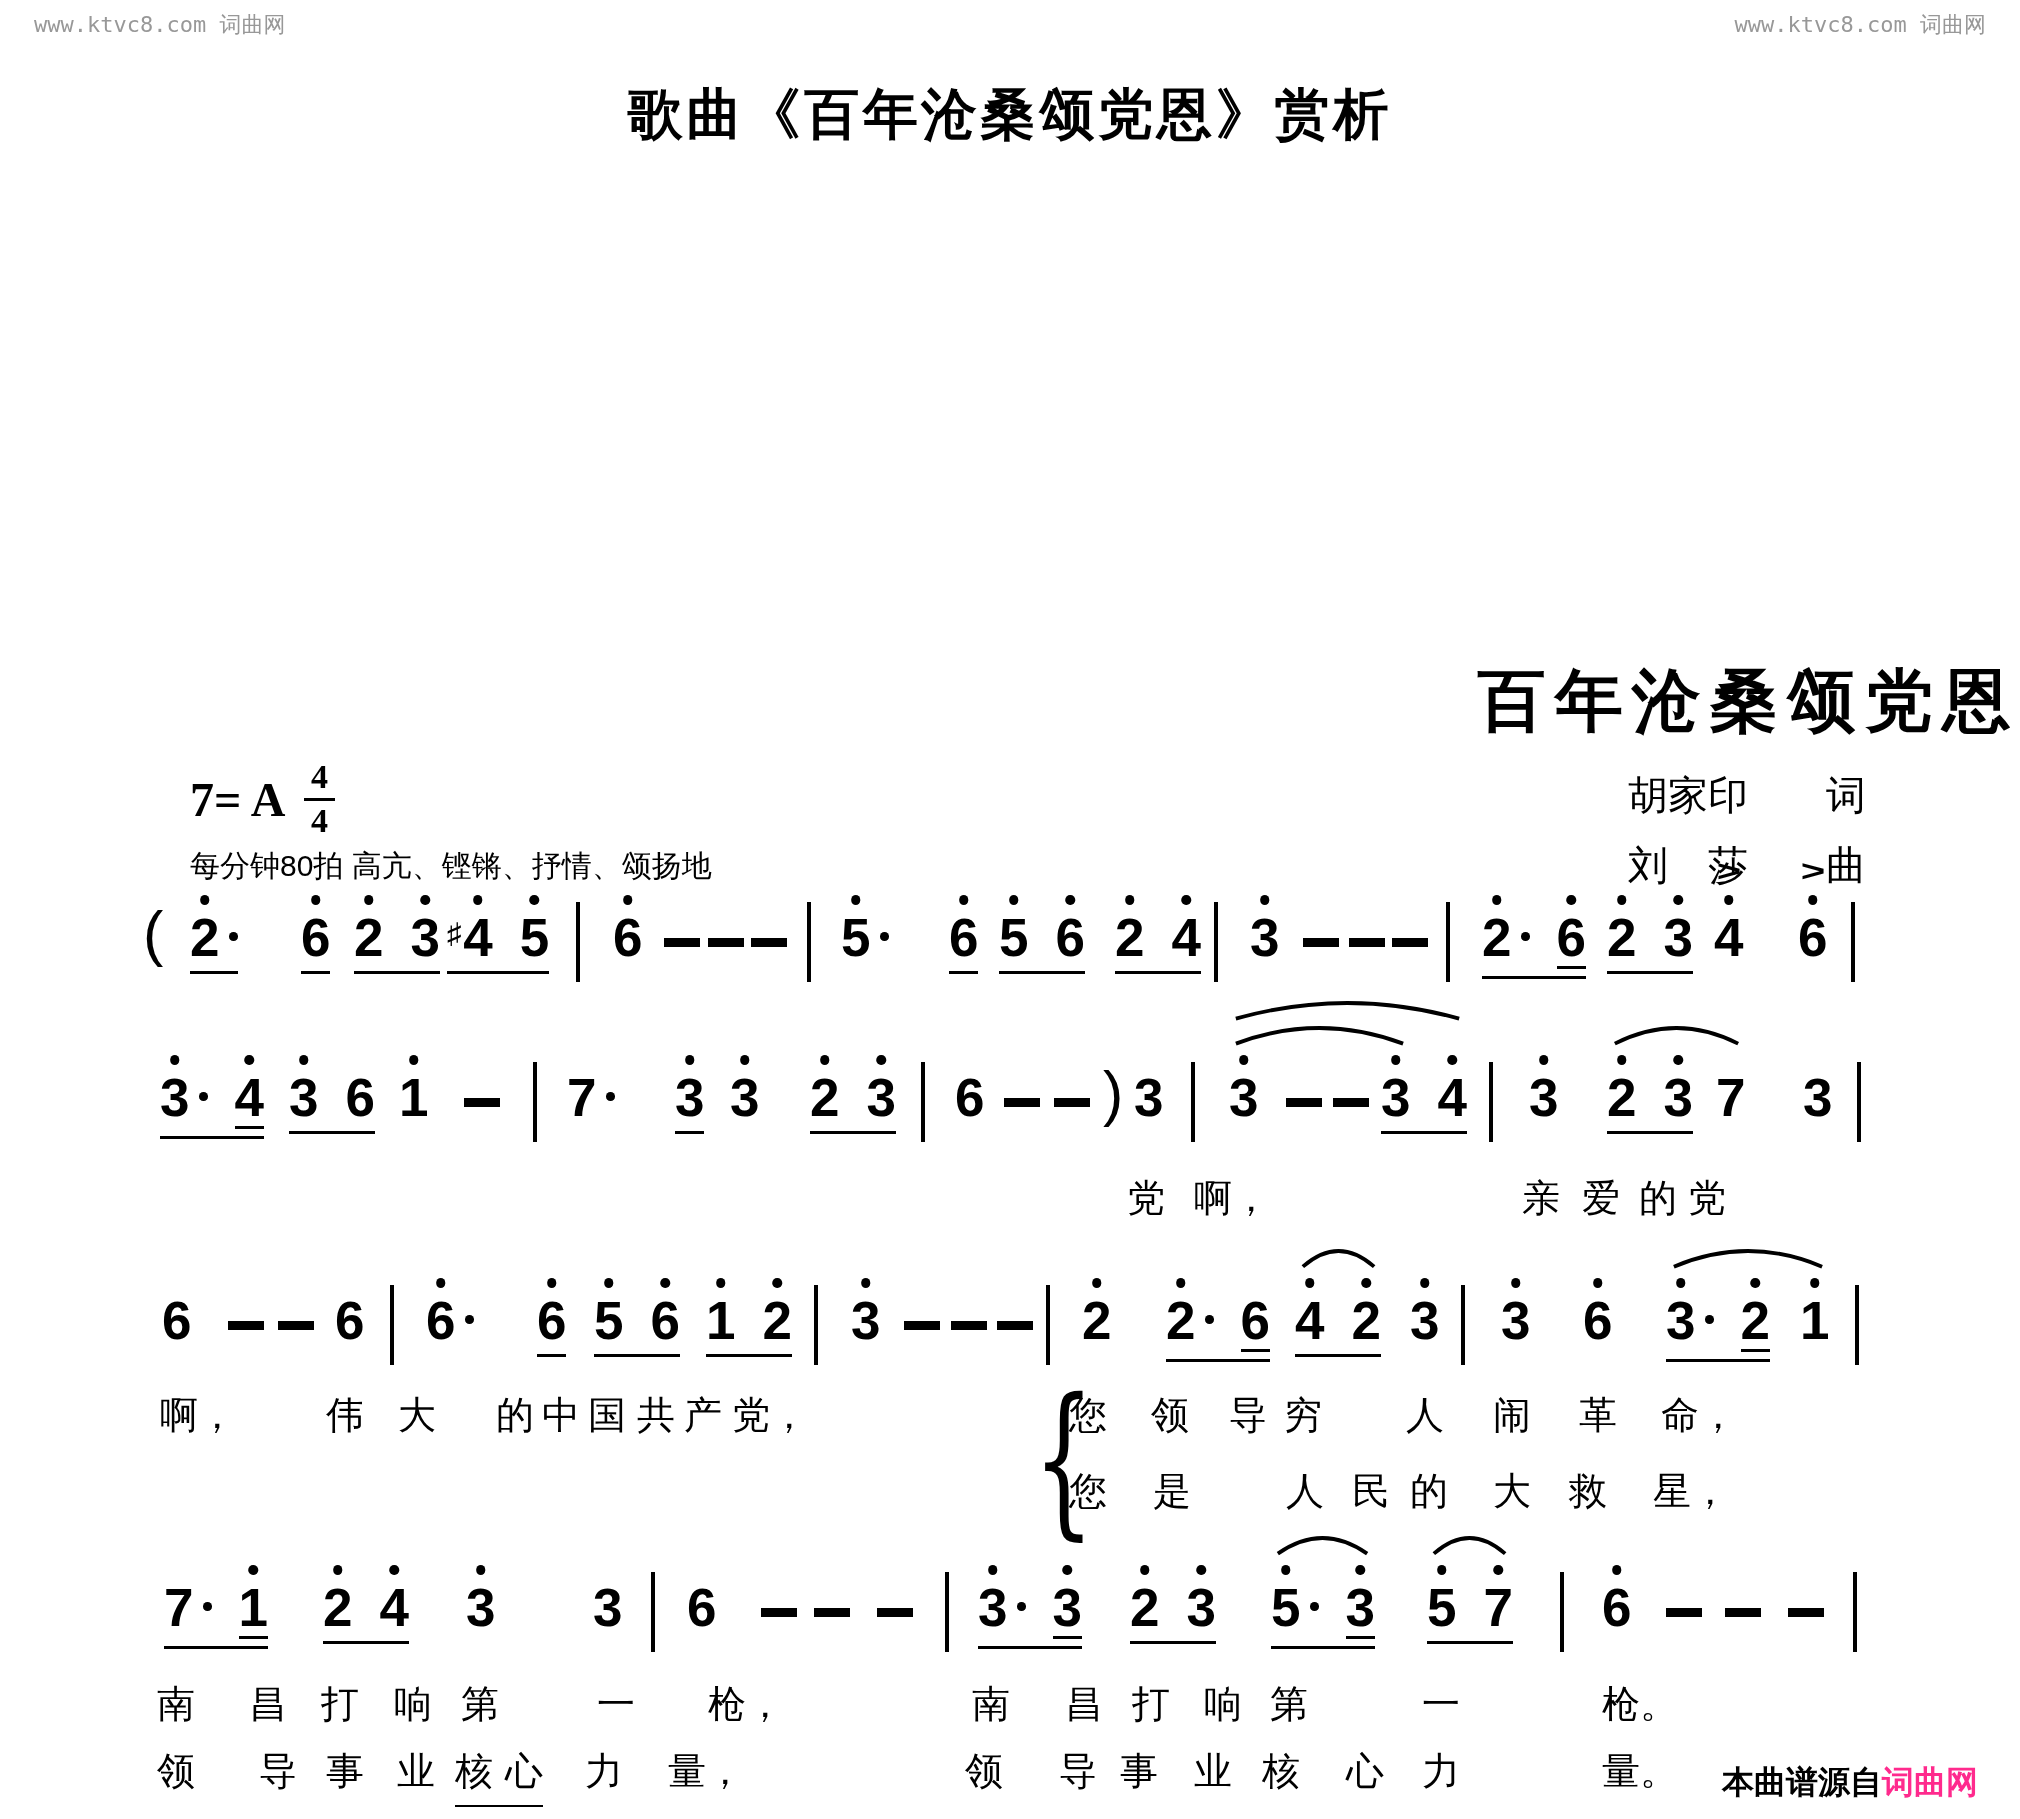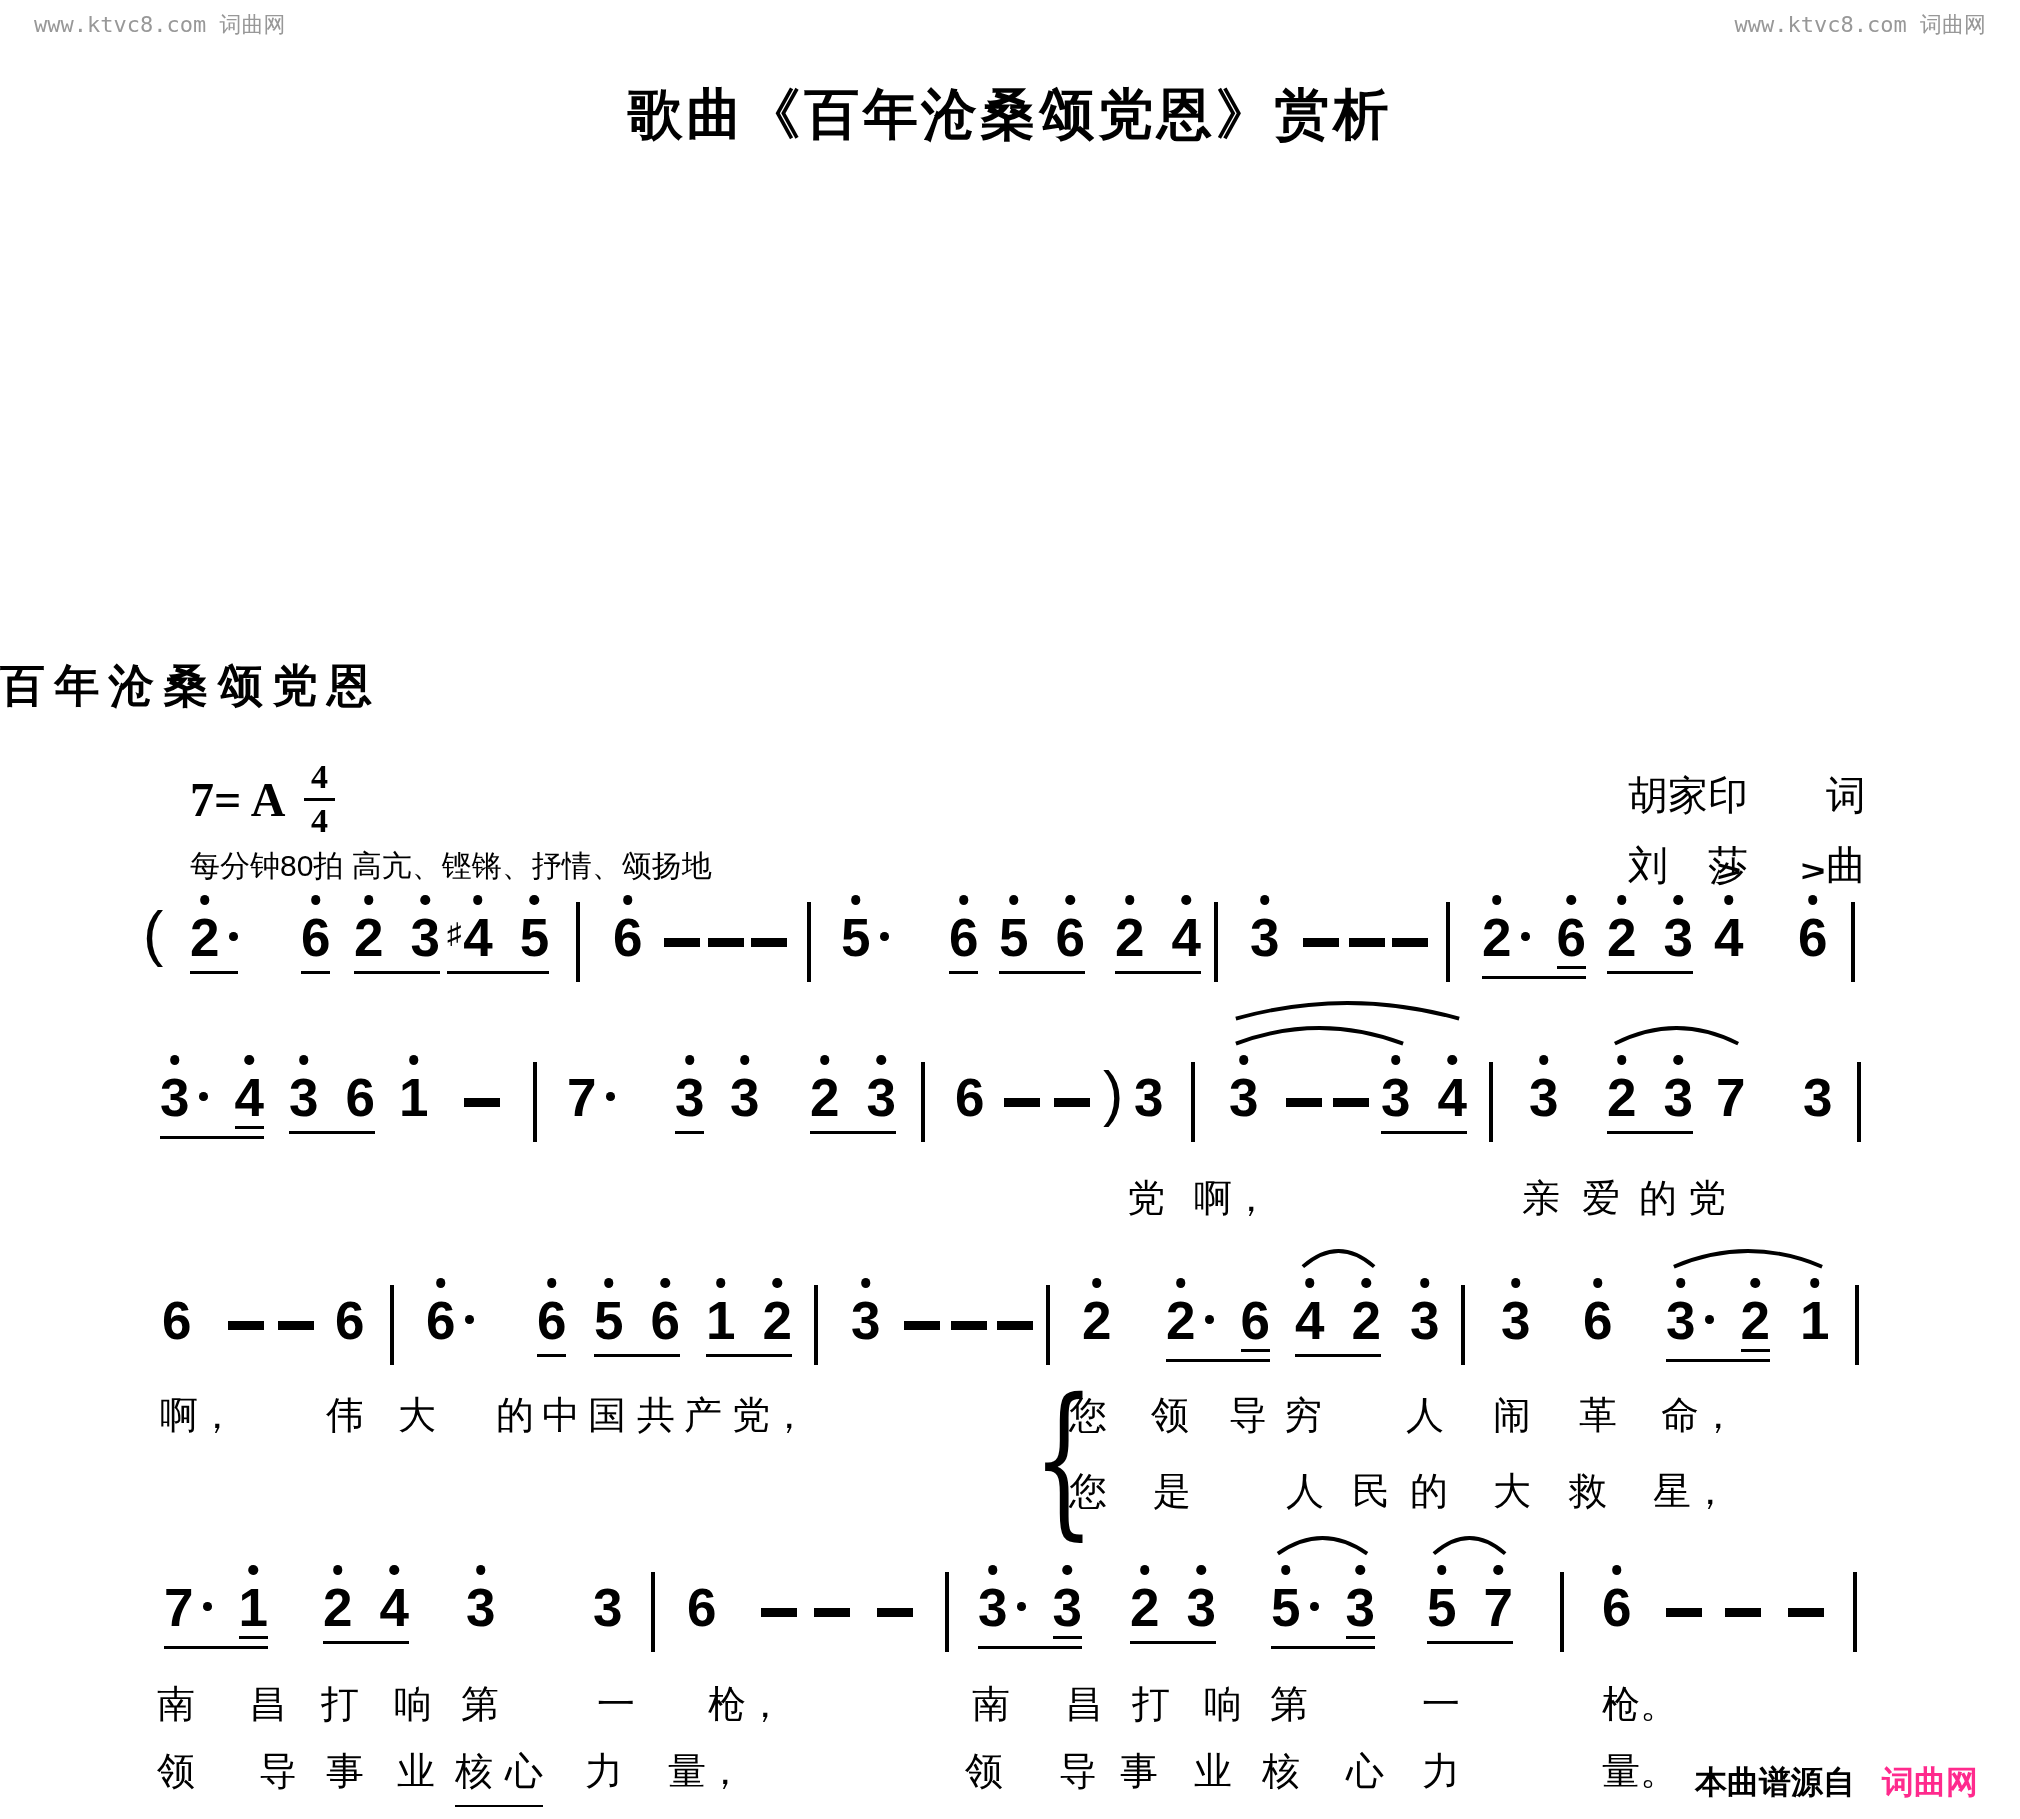--- a/index.html
+++ b/index.html
@@ -6,22 +6,22 @@
   body{width:2020px;height:1819px;position:relative;overflow:hidden;color:#000;
        font-family:"Liberation Sans",sans-serif;}
   .wm{position:absolute;top:9.5px;font-size:22px;color:#989898;
       font-family:"DejaVu Sans Mono",monospace;white-space:nowrap;}
   .wm-l{left:34px}.wm-r{right:34px}
   .a-title{position:absolute;top:78px;left:0;width:100%;text-align:center;
       font-family:"Liberation Serif",serif;font-weight:bold;font-size:55px;letter-spacing:3.8px;}
   .cols{position:absolute;top:171px;left:74px;width:1879px;display:flex;gap:46px;}
   .col{width:917px;font-size:33px;line-height:54px;text-align:justify;font-weight:500;}
   .col-first{text-indent:2em;}
-  .s-title{position:absolute;top:656px;left:0;width:100%;text-align:left;
-      font-family:"Liberation Serif",serif;font-weight:bold;font-size:45px;letter-spacing:9.5px;}
+  .s-title{position:absolute;top:656px;left:0;width:100%;text-align:right;
+      font-family:"Liberation Serif",serif;font-weight:bold;font-size:68px;letter-spacing:9.5px;}
   .keysig{position:absolute;left:190px;top:759px;display:flex;align-items:center;
       font-family:"Liberation Serif",serif;font-weight:bold;font-size:48px;}
   .frac{display:inline-flex;flex-direction:column;align-items:center;margin-left:19px;
       font-size:34px;line-height:1.05;font-weight:bold;}
   .frac .fu{border-bottom:3.8px solid #000;padding:0 6.7px 2.9px;}
   .frac .fd{padding-top:2.9px;}
   .tempo{position:absolute;left:190px;top:846px;font-size:30px;font-weight:500;}
   .credits{position:absolute;left:1628px;top:768px;width:238px;
       font-family:"DejaVu Serif",serif;font-size:40px;}
   .credits .crow{display:flex;justify-content:space-between;margin-bottom:15px;}
@@ -41,21 +41,21 @@
       width:9.5px;height:9.5px;border-radius:50%;background:#000;}
   .acc{position:absolute;top:-55px;left:50%;transform:translateX(-50%) scaleX(1.4);
       font-size:30px;font-weight:bold;font-style:normal;}
   .sharp{font-style:normal;font-size:28.5px;position:relative;top:-13.3px;margin-right:1.9px;font-weight:bold;}
   .aug{display:inline-block;width:8.6px;height:8.6px;border-radius:50%;background:#000;
       margin-left:9.5px;transform:translateY(-15px);}
   .lyric{position:absolute;font-family:"DejaVu Serif",serif;font-size:38px;line-height:1;white-space:nowrap;}
   .lyric.lu{border-bottom:2.9px solid #000;padding-bottom:15px;}
   .brace{position:absolute;font-family:"DejaVu Serif",serif;font-size:114px;line-height:1;
       transform:scaleY(1.45) scaleX(.85);transform-origin:top left;}
-  .footer{position:absolute;right:42px;top:1761px;font-size:32px;font-weight:600;display:flex;gap:27px;}
+  .footer{position:absolute;right:42px;top:1761px;font-size:32px;font-weight:600;display:flex;}
 </style>
 </head>
 <body>
 
 <div class="wm wm-l">www.ktvc8.com 词曲网</div>
 <div class="wm wm-r">www.ktvc8.com 词曲网</div>
 
 <div class="a-title">歌曲《百年沧桑颂党恩》赏析</div>
 
 <div class="cols">

